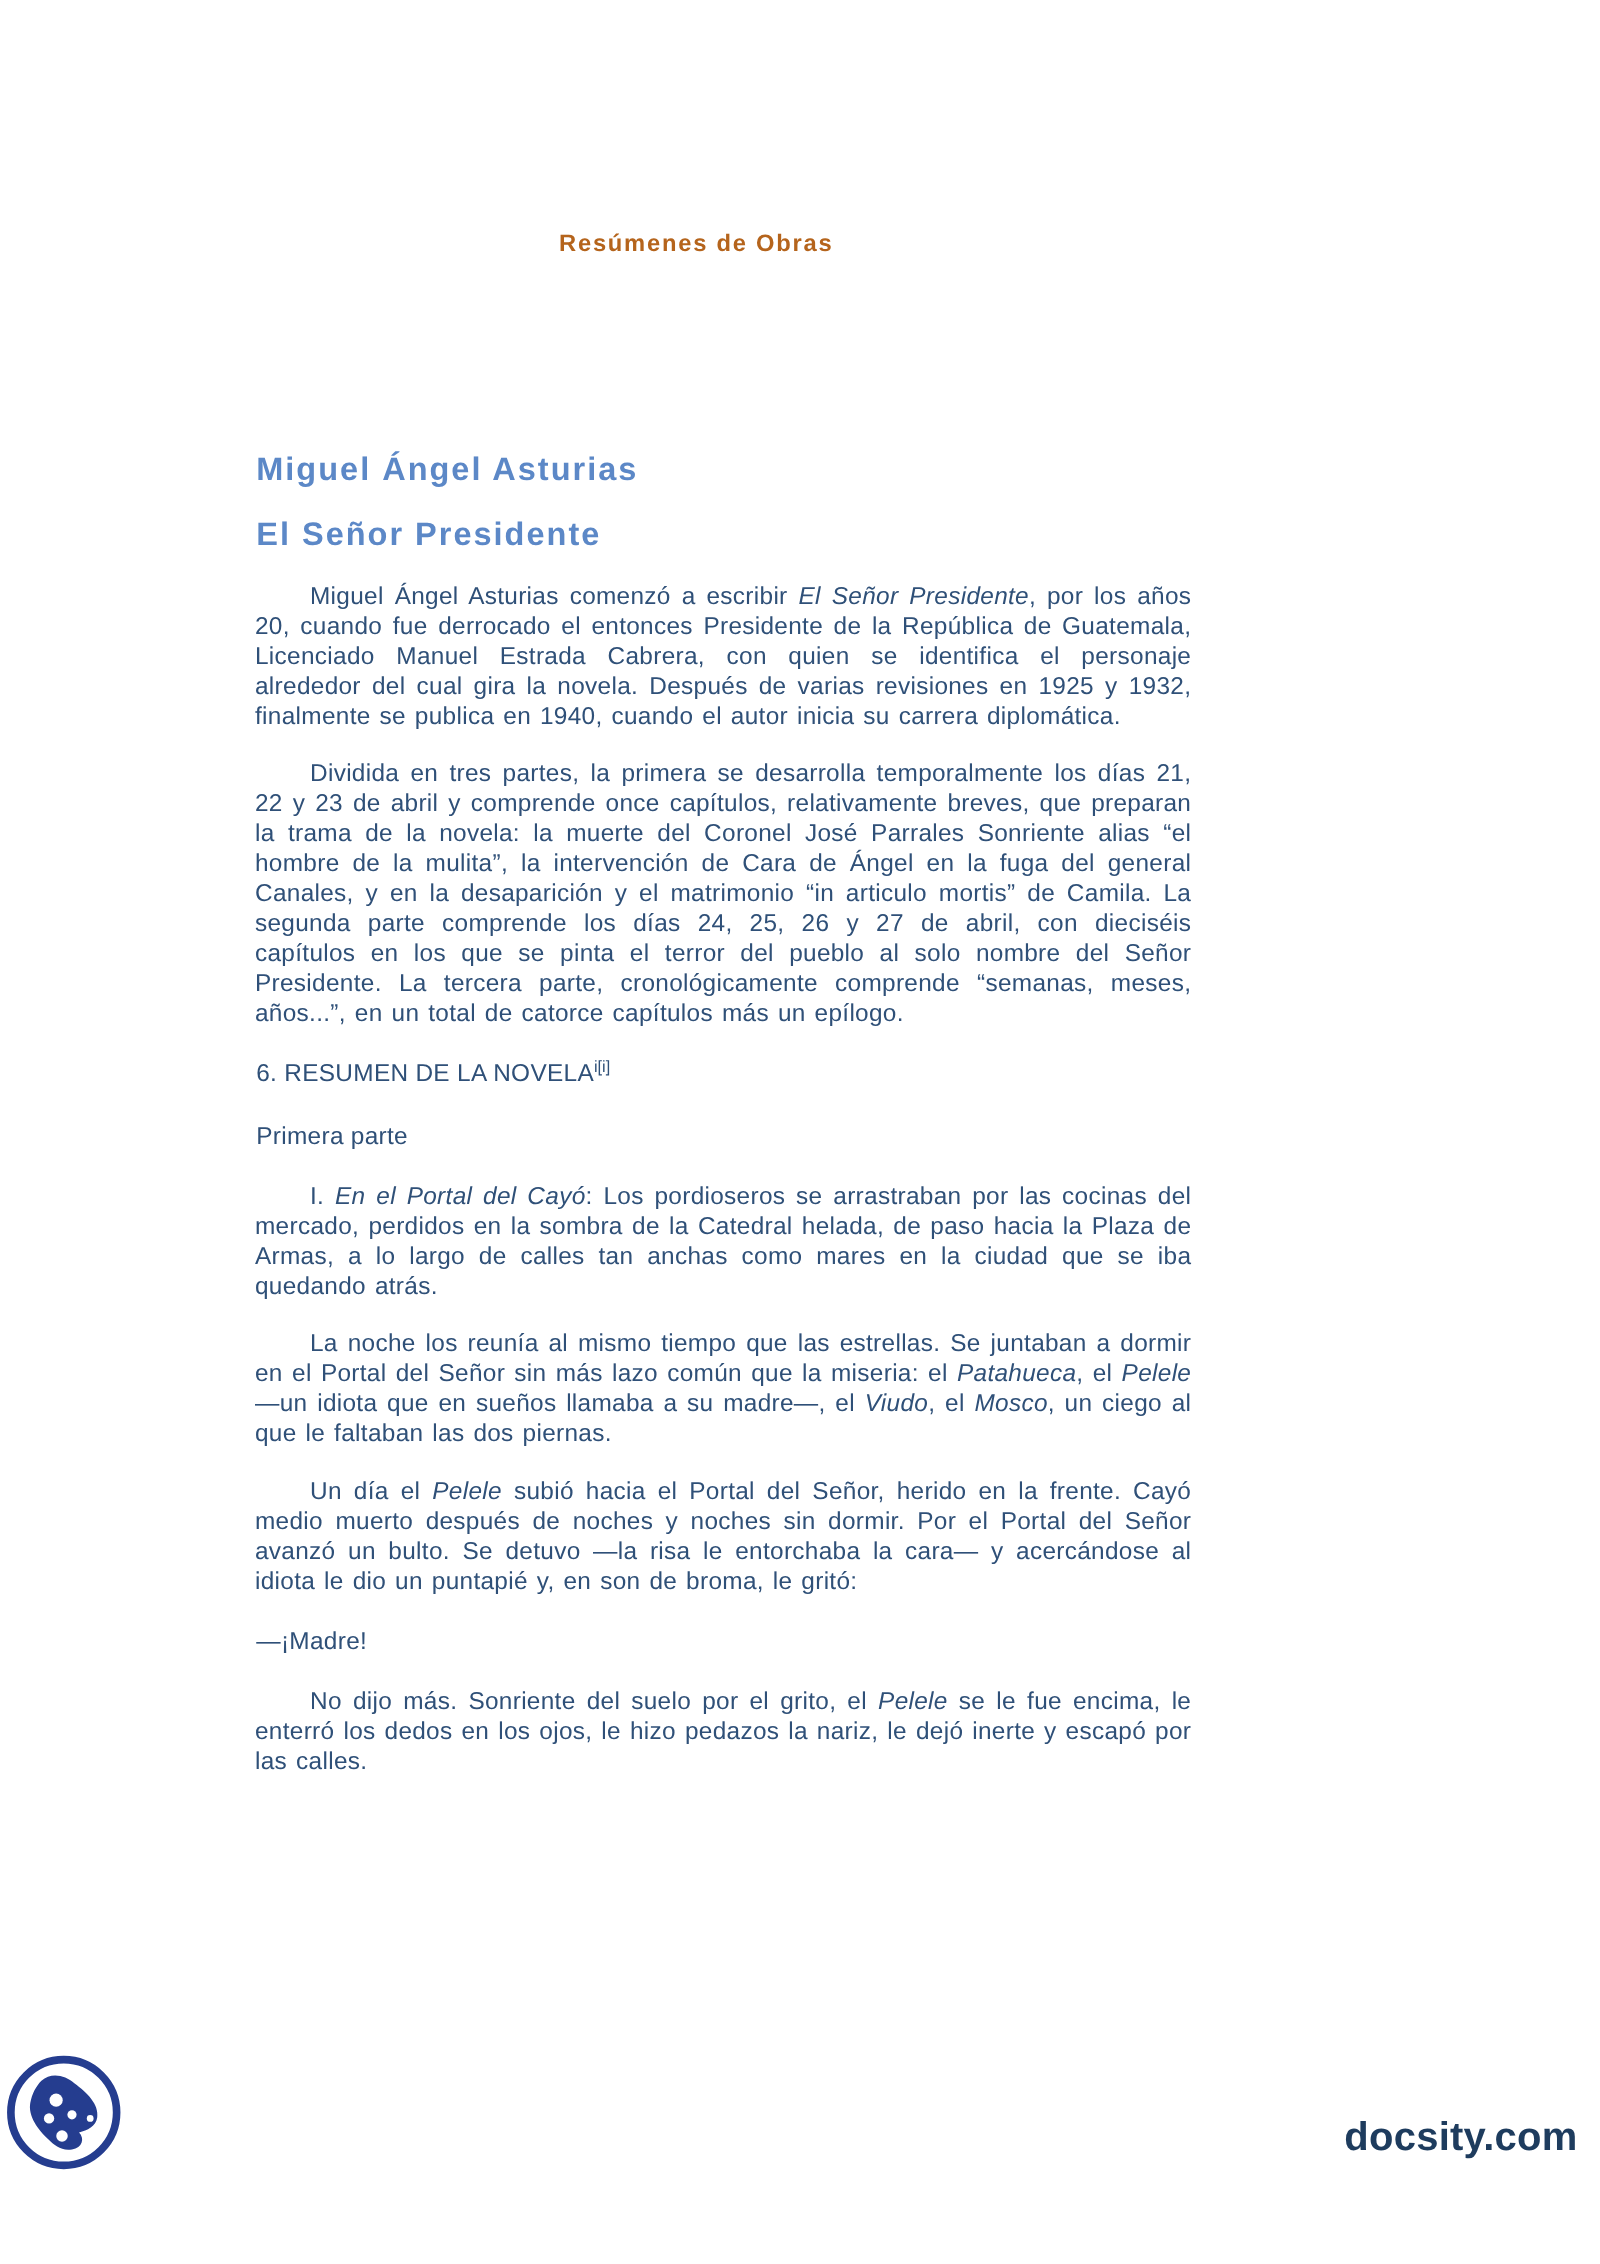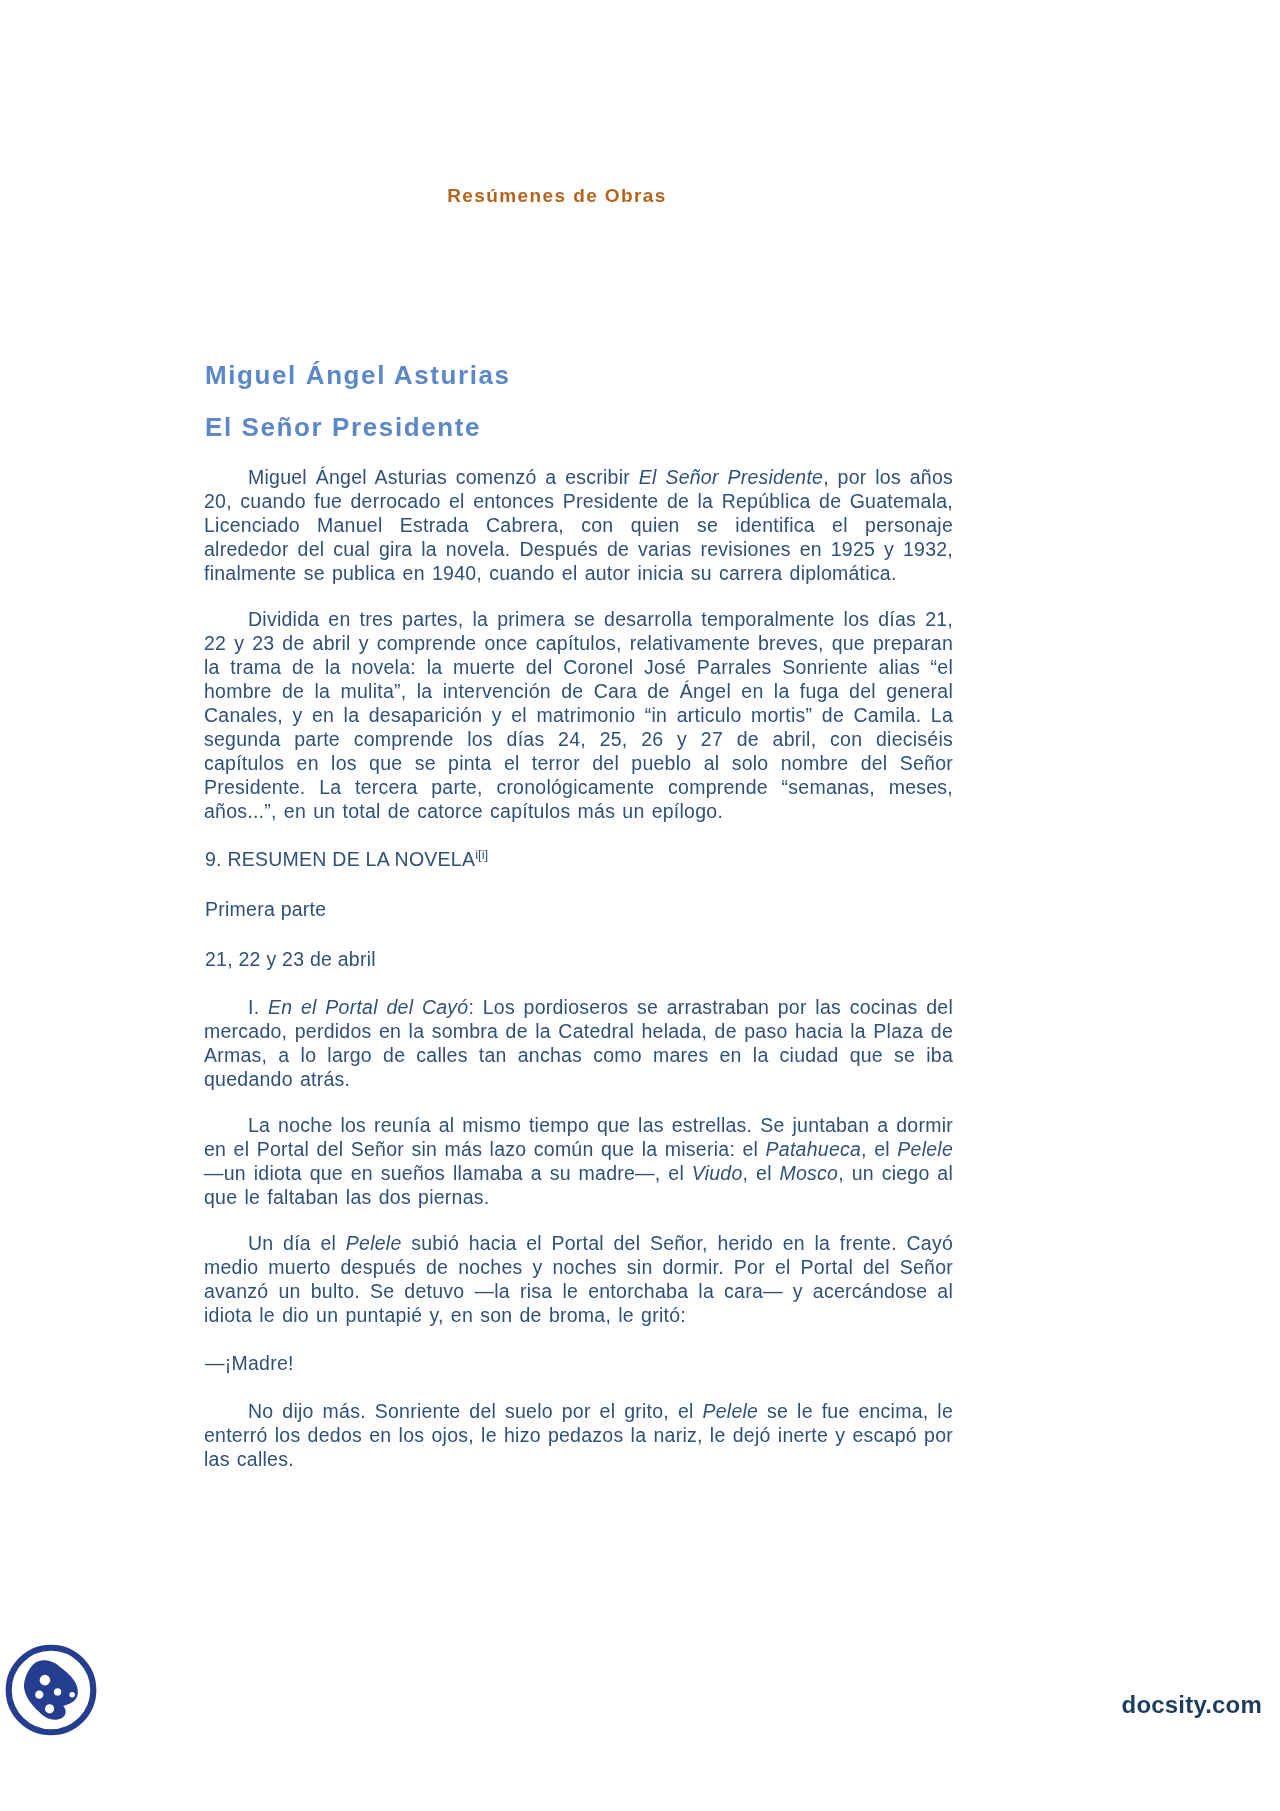--- a/index.html
+++ b/index.html
@@ -59,40 +59,39 @@
     letter-spacing: 0;
   }
   .logo {
     position: absolute;
     left: 4px; top: 1643px;
     width: 94px; height: 94px;
   }
   .footer-brand {
     position: absolute;
     right: 18px; top: 1691px;
-    font-size: 24px;
+    font-size: 32px;
     font-weight: bold;
     color: #1e3c5e;
     letter-spacing: 0.2px;
   }
 </style>
 </head>
 <body>
 
 <div class="page">
   <div class="content">
     <h1 class="doc-title">Resúmenes de Obras</h1>
     <div>
         <p class="blk subhead"><span>Miguel Ángel Asturias</span></p>
         <p class="blk subhead"><span>El Señor Presidente</span></p>
         <p class="blk body"><span>Miguel Ángel Asturias comenzó a escribir </span><span class="it">El Señor Presidente</span><span>, por los años 20, cuando fue derrocado el entonces Presidente de la República de Guatemala, Licenciado Manuel Estrada Cabrera, con quien se identifica el personaje alrededor del cual gira la novela. Después de varias revisiones en 1925 y 1932, finalmente se publica en 1940, cuando el autor inicia su carrera diplomática.</span></p>
         <p class="blk body"><span>Dividida en tres partes, la primera se desarrolla temporalmente los días 21, 22 y 23 de abril y comprende once capítulos, relativamente breves, que preparan la trama de la novela: la muerte del Coronel José Parrales Sonriente alias “el hombre de la mulita”, la intervención de Cara de Ángel en la fuga del general Canales, y en la desaparición y el matrimonio “in articulo mortis” de Camila. La segunda parte comprende los días 24, 25, 26 y 27 de abril, con dieciséis capítulos en los que se pinta el terror del pueblo al solo nombre del Señor Presidente. La tercera parte, cronológicamente comprende “semanas, meses, años...”, en un total de catorce capítulos más un epílogo.</span></p>
-        <p class="blk line"><span>9. RESUMEN DE LA NOVELA</span><sup>i[i]</sup></p>
+        <p class="blk line"><span>6. RESUMEN DE LA NOVELA</span><sup>i[i]</sup></p>
         <p class="blk line iline"><span>Primera parte</span></p>
-        <p class="blk line"><span>21, 22 y 23 de abril</span></p>
         <p class="blk body"><span>I. </span><span class="it">En el Portal del Cayó</span><span>: Los pordioseros se arrastraban por las cocinas del mercado, perdidos en la sombra de la Catedral helada, de paso hacia la Plaza de Armas, a lo largo de calles tan anchas como mares en la ciudad que se iba quedando atrás.</span></p>
         <p class="blk body"><span>La noche los reunía al mismo tiempo que las estrellas. Se juntaban a dormir en el Portal del Señor sin más lazo común que la miseria: el </span><span class="it">Patahueca</span><span>, el </span><span class="it">Pelele</span><span> —un idiota que en sueños llamaba a su madre—, el </span><span class="it">Viudo</span><span>, el </span><span class="it">Mosco</span><span>, un ciego al que le faltaban las dos piernas.</span></p>
         <p class="blk body"><span>Un día el </span><span class="it">Pelele</span><span> subió hacia el Portal del Señor, herido en la frente. Cayó medio muerto después de noches y noches sin dormir. Por el Portal del Señor avanzó un bulto. Se detuvo —la risa le entorchaba la cara— y acercándose al idiota le dio un puntapié y, en son de broma, le gritó:</span></p>
         <p class="blk line"><span>—¡Madre!</span></p>
         <p class="blk body"><span>No dijo más. Sonriente del suelo por el grito, el </span><span class="it">Pelele</span><span> se le fue encima, le enterró los dedos en los ojos, le hizo pedazos la nariz, le dejó inerte y escapó por las calles.</span></p>
       </div>
   </div>
 
   <svg class="logo" viewBox="0 0 100 100" aria-hidden="true">
     <circle cx="50" cy="50" r="45" fill="#ffffff" stroke="#253d8f" stroke-width="6.5"></circle>

